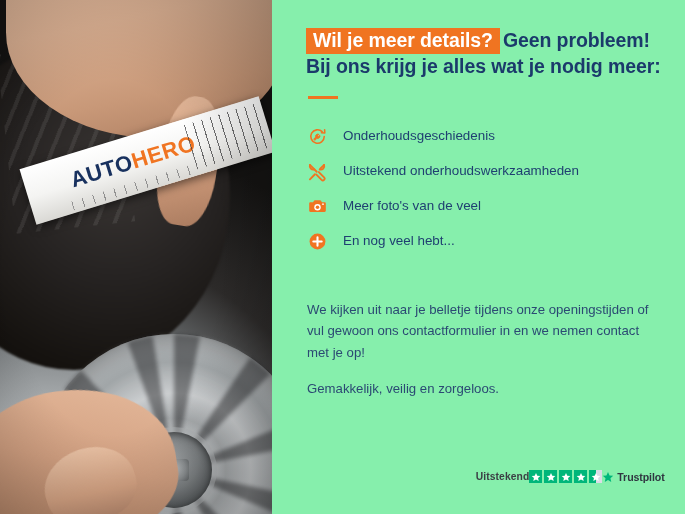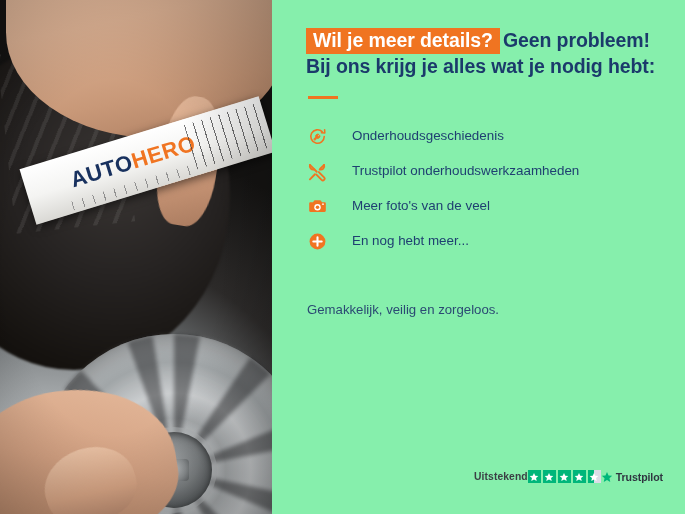--- a/index.html
+++ b/index.html
@@ -203,21 +203,21 @@
   }
 
   .feature-list {
     list-style: none;
     margin: 27px 0 0 0;
     padding: 0;
   }
   .feature-list li {
     display: flex;
     align-items: center;
-    gap: 24px;
+    gap: 15px;
     margin-bottom: 13px;
     min-height: 22px;
   }
   .fi-icon {
     flex: 0 0 22px;
     width: 22px; height: 22px;
     display: flex; align-items: center; justify-content: center;
     color: #f07421;
   }
   .fi-icon svg { display: block; }
@@ -303,21 +303,21 @@
     <div class="ph-thumb"></div>
     <div class="ph-vig"></div>
   </div>
 
   <div class="content">
 
     <div class="headline">
       <div class="hl-line">
         <span class="hl-mark">Wil je meer details?</span><span>Geen probleem!</span>
       </div>
-      <div class="hl-line">Bij ons krijg je alles wat je nodig hebt:</div>
+      <div class="hl-line">Bij ons krijg je alles wat je nodig meer:</div>
     </div>
 
     <div class="rule"></div>
 
     <ul class="feature-list">
 
       <li>
         <span class="fi-icon">
           <svg width="19" height="19" viewBox="0 0 24 24" fill="none" stroke="currentColor" stroke-width="2" stroke-linecap="round" stroke-linejoin="round">
             <path d="M20.5 12a8.5 8.5 0 1 1-2.6-6.1"></path>
@@ -332,21 +332,21 @@
         <span class="fi-icon">
           <svg width="20" height="20" viewBox="0 0 24 24" fill="none" stroke="currentColor" stroke-width="2.2" stroke-linecap="round" stroke-linejoin="round">
             <path d="M3.5 3.5l8.2 8.2"></path>
             <path d="M20.5 3.5l-4.6 4.6"></path>
             <path d="M14.2 12.1l6.3 6.3a2.1 2.1 0 0 1-3 3l-6.2-6.3"></path>
             <path d="M20.5 3.5a4.3 4.3 0 0 1-5.3 5.5"></path>
             <path d="M3.5 20.8l6.1-6.1"></path>
             <path d="M3.5 3.5a4.3 4.3 0 0 0 5.4 5.4"></path>
           </svg>
         </span>
-        <span class="fi-label">Trustpilot onderhoudswerkzaamheden</span>
+        <span class="fi-label">Uitstekend onderhoudswerkzaamheden</span>
       </li>
 
 
       <li>
         <span class="fi-icon">
           <svg width="19" height="19" viewBox="0 0 24 24" fill="currentColor">
             <path d="M21 6.6h-3.4l-1-1.7c-.3-.5-.8-.8-1.4-.8H8.8c-.6 0-1.1.3-1.4.8l-1 1.7H3c-.8 0-1.5.7-1.5 1.5v9.3c0 .8.7 1.5 1.5 1.5h18c.8 0 1.5-.7 1.5-1.5V8.1c0-.8-.7-1.5-1.5-1.5z"></path>
             <circle cx="12" cy="13" r="4.1" fill="#ffffff"></circle>
             <circle cx="12" cy="13" r="2.2" fill="currentColor"></circle>
             <rect x="17.6" y="8.3" width="2.6" height="1.6" rx=".5" fill="#ffffff"></rect>
@@ -355,26 +355,27 @@
         <span class="fi-label">Meer foto's van de veel</span>
       </li>
 
       <li>
         <span class="fi-icon">
           <svg width="19" height="19" viewBox="0 0 24 24" fill="currentColor">
             <circle cx="12" cy="12" r="10"></circle>
             <path d="M12 6.7v10.6M6.7 12h10.6" stroke="#ffffff" stroke-width="2.6" stroke-linecap="round"></path>
           </svg>
         </span>
-        <span class="fi-label">En nog hebt meer...</span>
+        <span class="fi-label">En nog veel hebt...</span>
       </li>
 
     </ul>
 
     <div class="body-copy">
+      <p>We kijken uit naar je belletje tijdens onze openingstijden of vul gewoon ons contactformulier in en we nemen contact met je op!</p>
       <p>Gemakkelijk, veilig en zorgeloos.</p>
     </div>
 
     <div class="trustpilot">
       <span class="tp-word">Uitstekend</span>
       <span class="tp-stars">
         <span class="tp-star">
           <svg width="10" height="10" viewBox="0 0 24 24" fill="#ffffff">
               <polygon points="12,2.2 15.1,8.9 22.4,9.6 16.9,14.5 18.5,21.8 12,18 5.5,21.8 7.1,14.5 1.6,9.6 8.9,8.9"></polygon>
             </svg>

